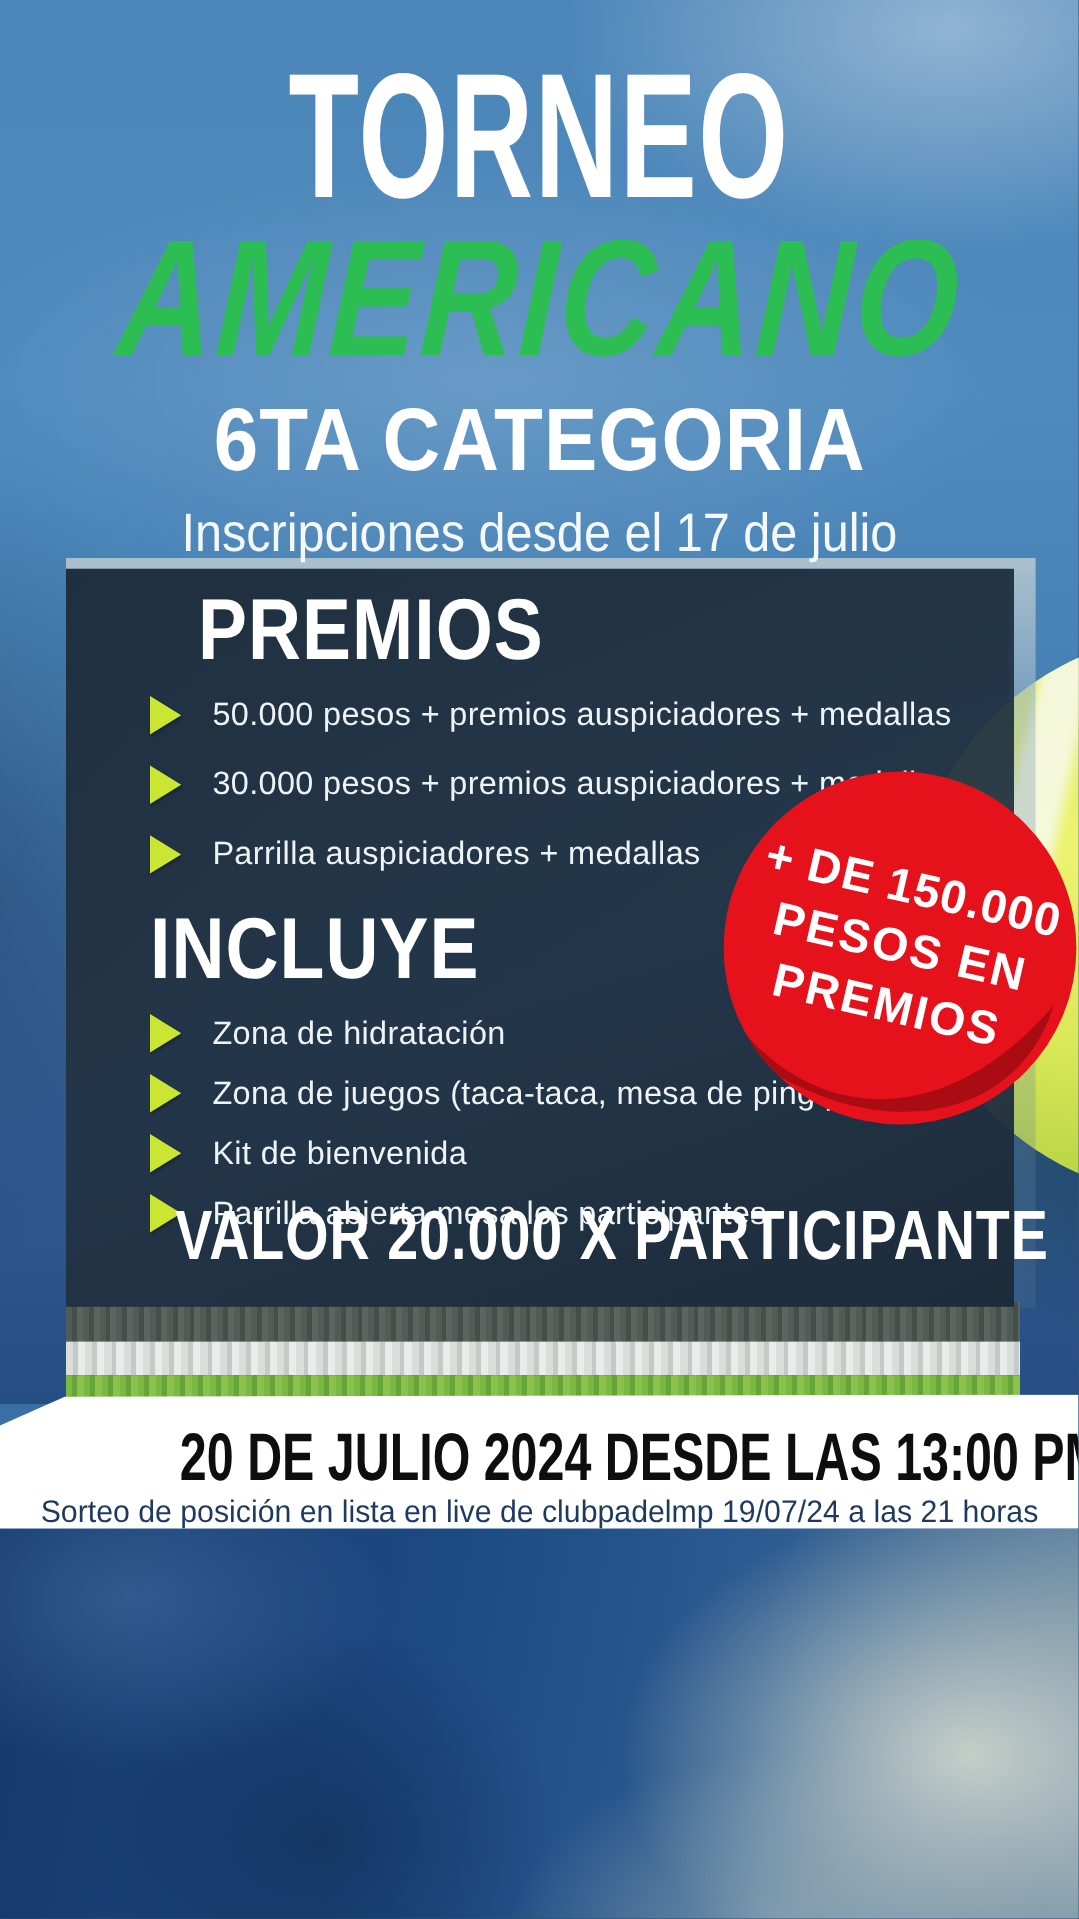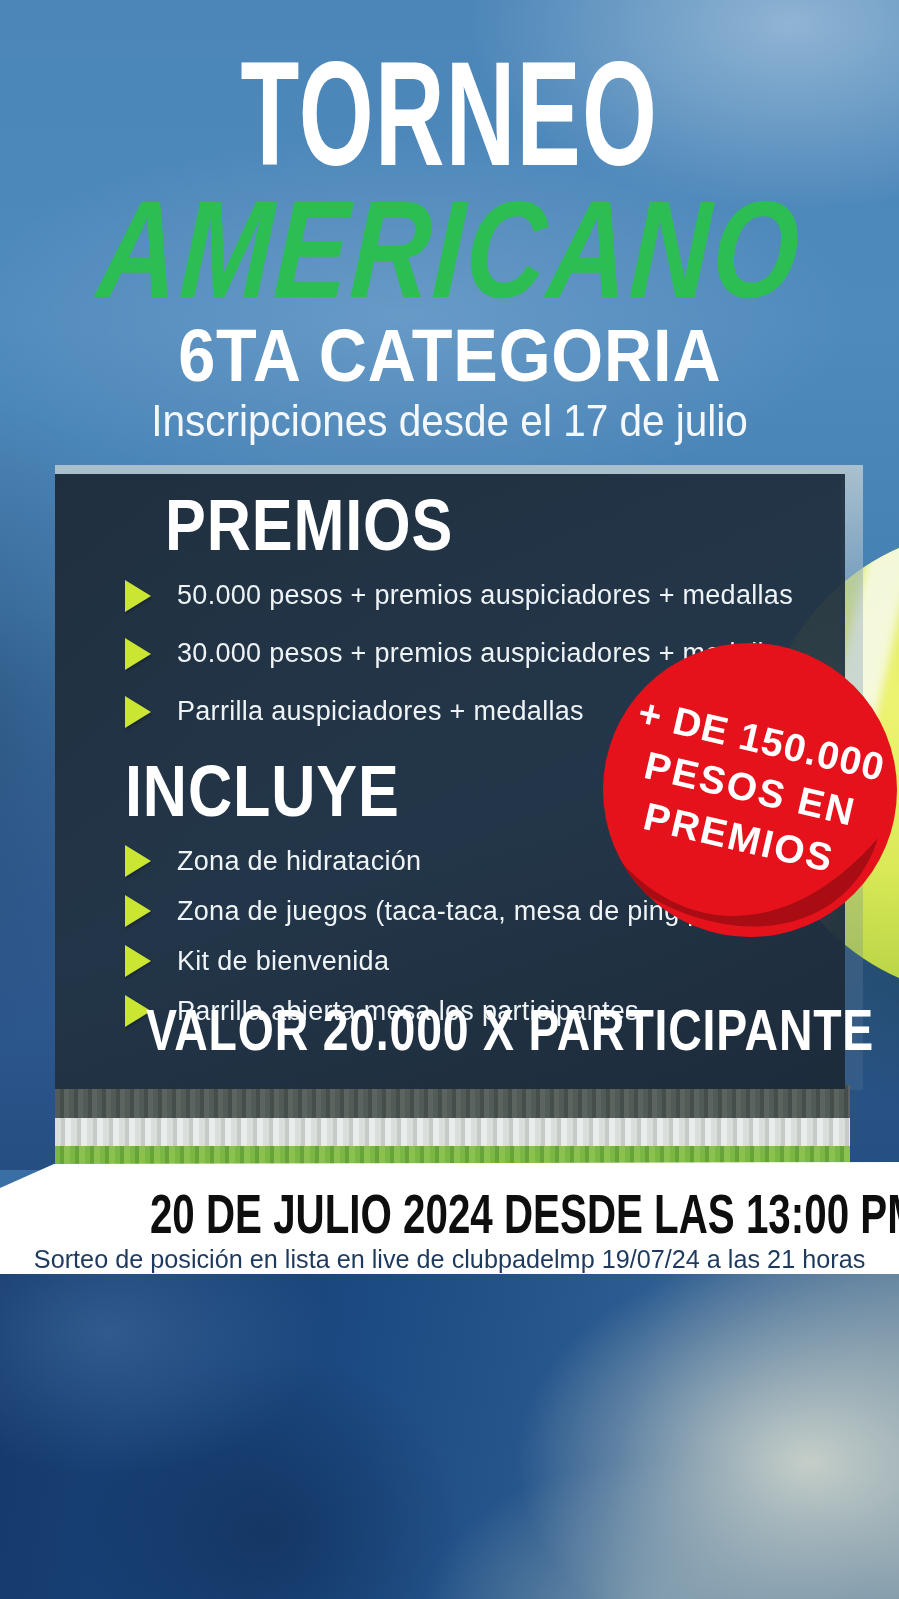--- a/index.html
+++ b/index.html
@@ -41,26 +41,26 @@
   .title1{margin-top:40px;}
   .title1 .cond{
     font-size:148px;font-weight:800;color:#fff;letter-spacing:2px;line-height:1.0;
     transform:scaleX(0.65);transform-origin:center;
   }
   .title2{margin-top:-8px;}
   .title2 .cond{
     font-size:138px;font-weight:800;font-style:italic;color:#2dbe53;letter-spacing:3px;line-height:1.0;
     transform:scaleX(0.8) skewX(-4deg);transform-origin:center;
   }
-  .category{margin-top:1px;}
+  .category{margin-top:12px;}
   .category .cond{
     font-size:74px;font-weight:700;color:#fff;letter-spacing:1px;line-height:1.0;
     transform:scaleX(0.9);transform-origin:center;
   }
-  .inscr{margin-top:2px;}
+  .inscr{margin-top:14px;}
   .inscr .cond{
     font-size:45px;font-weight:400;color:#f4f8fb;transform:scaleX(0.9);transform-origin:center;
   }
 
   
   .panel-topline{position:absolute;left:55px;top:465px;width:790px;height:9px;background:#aabfcc;z-index:3;}
   .panel{
     position:absolute;left:55px;top:474px;width:790px;height:615px;z-index:3;
     background:linear-gradient(160deg,rgba(30,44,59,0.96) 0%,rgba(34,51,68,0.94) 55%,rgba(28,42,56,0.96) 100%);
     box-sizing:border-box;padding:14px 0 0 70px;

